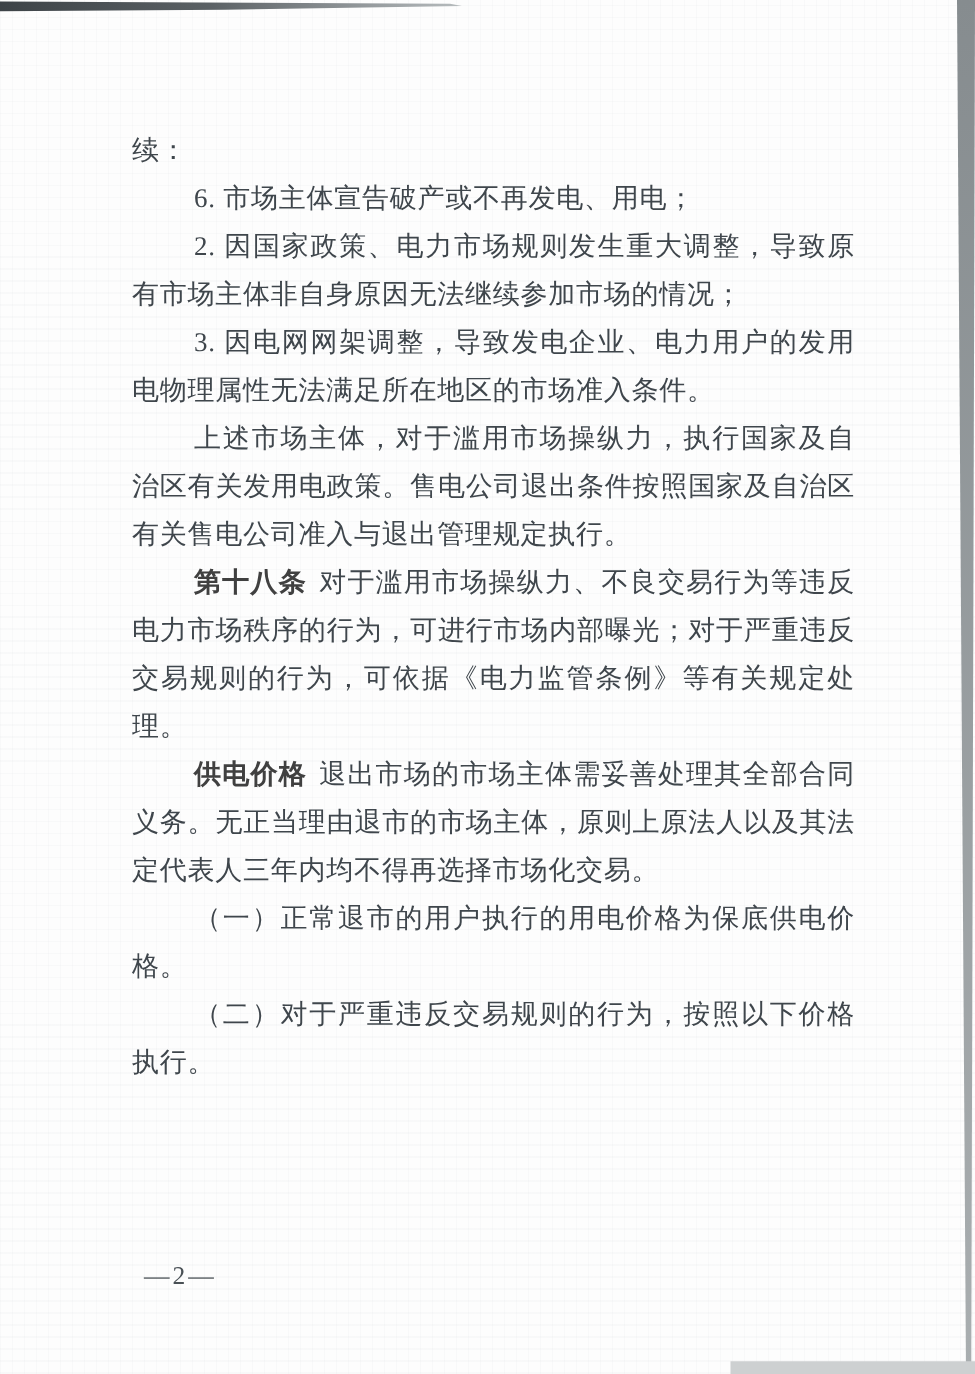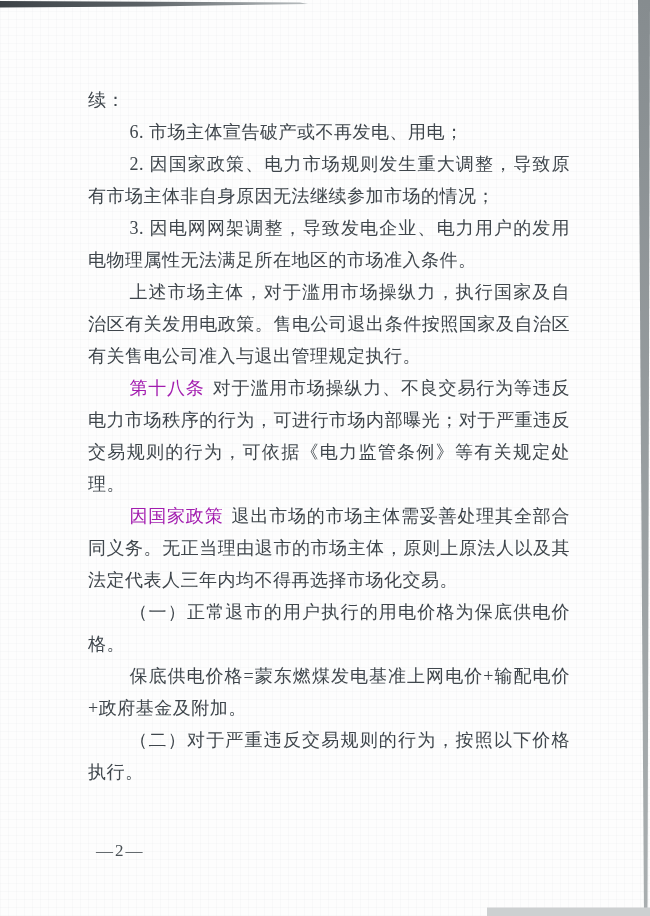--- a/index.html
+++ b/index.html
@@ -27,22 +27,22 @@
     line-height: 32px;
     text-align: justify;
   }
   .para {
     margin: 0;
     text-indent: 2.3em;
     letter-spacing: 0.5px;
   }
   .para.no-indent { text-indent: 0; }
   .lead {
-    font-weight: normal;
-    color: #a21caf;
+    font-weight: bold;
+    color: #404040;
     margin-right: 0.45em;
   }
   .page-number {
     position: absolute;
     left: 96px; top: 841px;
     font-size: 17px;
     color: #495055;
     letter-spacing: 2px;
   }
 </style>
@@ -51,23 +51,22 @@
 
 <div class="paper-texture"></div>
 
 <div class="doc-body">
     <p class="para no-indent">续：</p>
     <p class="para">6. 市场主体宣告破产或不再发电、用电；</p>
     <p class="para">2. 因国家政策、电力市场规则发生重大调整，导致原有市场主体非自身原因无法继续参加市场的情况；</p>
     <p class="para">3. 因电网网架调整，导致发电企业、电力用户的发用电物理属性无法满足所在地区的市场准入条件。</p>
     <p class="para">上述市场主体，对于滥用市场操纵力，执行国家及自治区有关发用电政策。售电公司退出条件按照国家及自治区有关售电公司准入与退出管理规定执行。</p>
     <p class="para"><span class="lead">第十八条</span>对于滥用市场操纵力、不良交易行为等违反电力市场秩序的行为，可进行市场内部曝光；对于严重违反交易规则的行为，可依据《电力监管条例》等有关规定处理。</p>
-    <p class="para"><span class="lead">因国家政策</span>退出市场的市场主体需妥善处理其全部合同义务。无正当理由退市的市场主体，原则上原法人以及其法定代表人三年内均不得再选择市场化交易。</p>
+    <p class="para"><span class="lead">供电价格</span>退出市场的市场主体需妥善处理其全部合同义务。无正当理由退市的市场主体，原则上原法人以及其法定代表人三年内均不得再选择市场化交易。</p>
     <p class="para">（一）正常退市的用户执行的用电价格为保底供电价格。</p>
-    <p class="para">保底供电价格=蒙东燃煤发电基准上网电价+输配电价+政府基金及附加。</p>
     <p class="para">（二）对于严重违反交易规则的行为，按照以下价格执行。</p>
   </div>
 
 <div class="page-number">—2—</div>
 
 <svg class="artifacts" width="650" height="916" viewBox="0 0 650 916">
   <defs>
     <linearGradient id="gTop" x1="0" y1="0" x2="1" y2="0">
       <stop offset="0" stop-color="#3d4347"></stop>
       <stop offset="0.45" stop-color="#5a6064"></stop>

